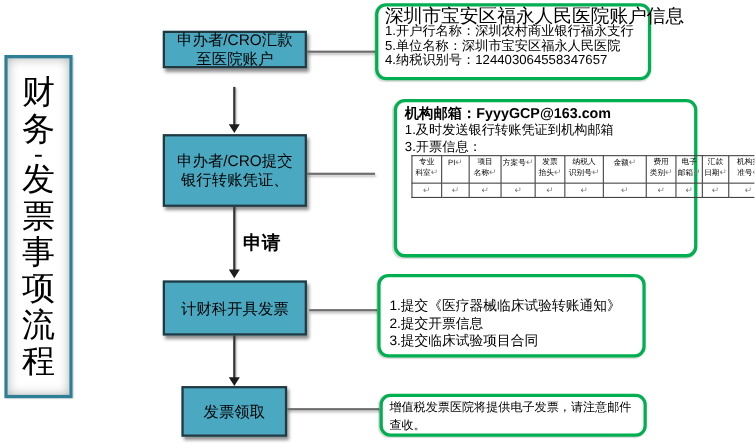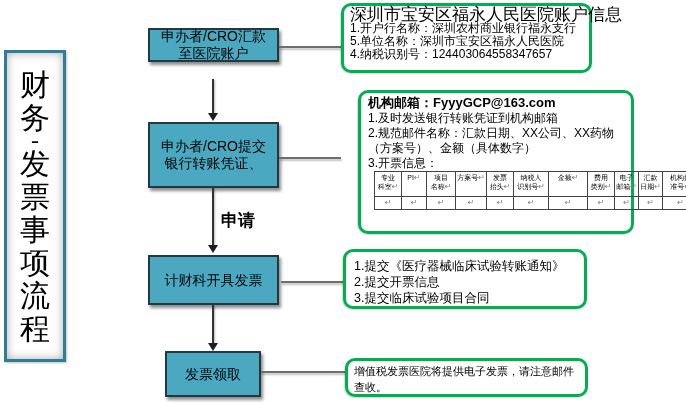--- a/index.html
+++ b/index.html
@@ -68,21 +68,21 @@
   table.invoice-table{border-collapse:collapse;table-layout:fixed;width:320px;font-size:7px;}
   table.invoice-table th,table.invoice-table td{
     border:1px solid #444;text-align:center;vertical-align:top;
     padding:1px 0;font-weight:normal;line-height:9px;overflow:hidden;
   }
   table.invoice-table th{height:22px;}
   table.invoice-table td{height:10px;}
   .rm-out{position:absolute;left:100%;margin-left:2px;}
   #rm-out-1{top:14px;}
   #rm-out-2{top:30px;}
-  #callout-3{left:343px;top:249px;width:244px;height:60px;padding:6px 8px;}
+  #callout-3{left:343px;top:249px;width:244px;height:76px;padding:18px 8px;}
   #callout-3 .c-line{font-size:12.5px;line-height:16px;white-space:nowrap;}
   #callout-4{left:345px;top:358px;width:243px;height:39px;padding:2px 6px;}
   #callout-4 .c-line{font-size:11px;line-height:16px;}
 </style>
 </head>
 <body>
 
 <div class="stage">
 
   <div class="title-panel">
@@ -127,21 +127,20 @@
   <div class="callout" id="callout-1">
     <div class="c-title">深圳市宝安区福永人民医院账户信息</div>
     <div class="c-line">1.开户行名称：深圳农村商业银行福永支行</div>
     <div class="c-line">5.单位名称：深圳市宝安区福永人民医院</div>
     <div class="c-line">4.纳税识别号：124403064558347657</div>
   </div>
 
   <div class="callout" id="callout-2">
     <div class="c-title">机构邮箱：FyyyGCP@163.com</div>
     <div class="c-line">1.及时发送银行转账凭证到机构邮箱</div>
-    <div class="c-line">2.规范邮件名称：汇款日期、XX公司、XX药物（方案号）、金额（具体数字）</div>
     <div class="c-line">3.开票信息：</div>
     <div class="table-wrap">
       <table class="invoice-table" id="invoice-table">
           <colgroup>
             <col style="width: 27px;">
             <col style="width: 25px;">
             <col style="width: 29px;">
             <col style="width: 31px;">
             <col style="width: 27px;">
             <col style="width: 35px;">

